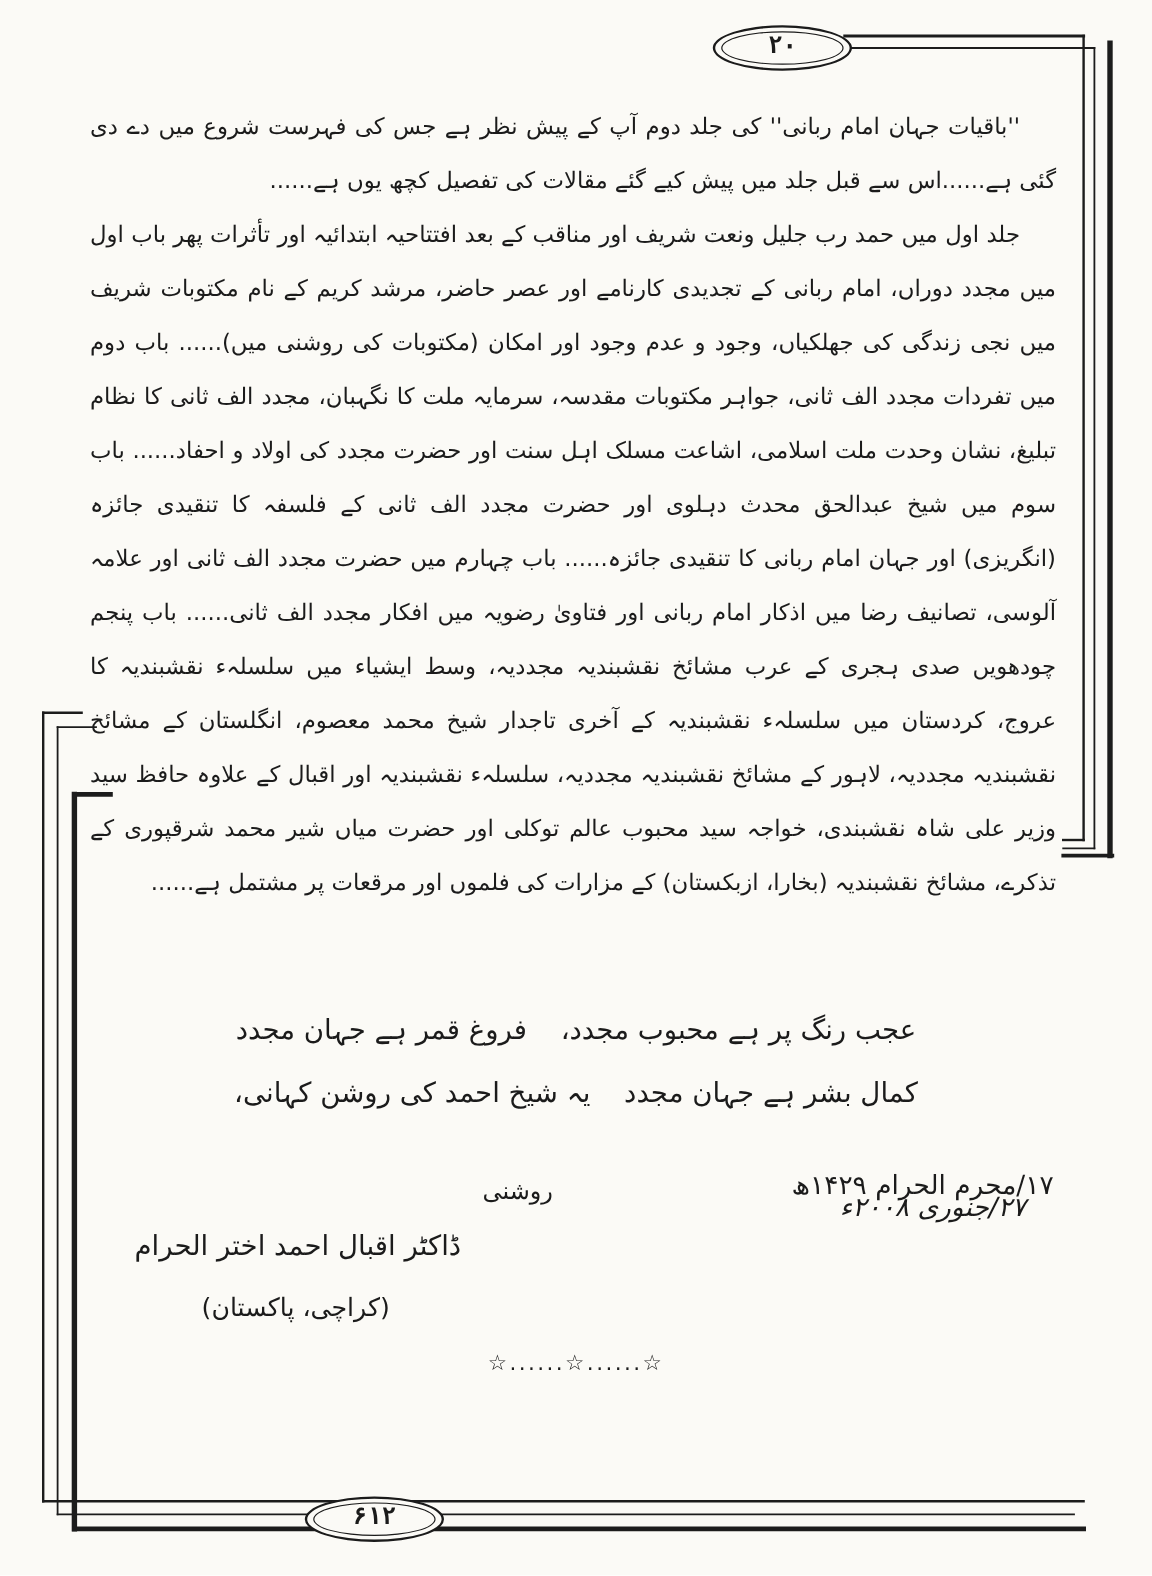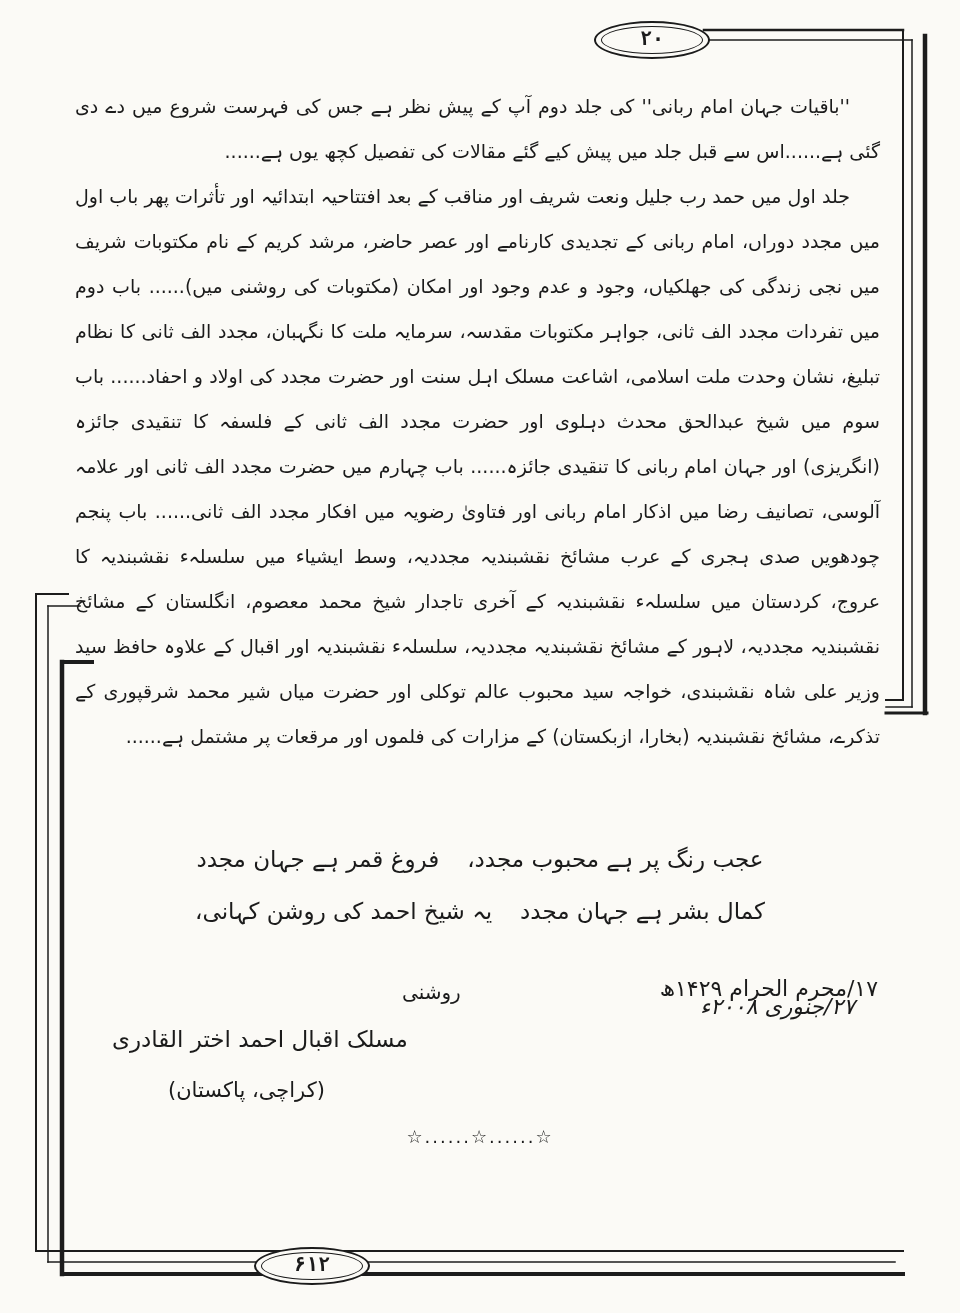--- a/index.html
+++ b/index.html
@@ -126,21 +126,21 @@
     </div>
     <div class="verse">
       <span>کمال بشر ہے جہان مجدد</span>
       <span>یہ شیخ احمد کی روشن کہانی،</span>
     </div>
   </div>
 
   <div class="hijri-date" dir="rtl">۱۷/محرم الحرام ۱۴۲۹ھ</div>
   <div class="greg-date" dir="rtl">۲۷/جنوری ۲۰۰۸ء</div>
   <div class="humble" dir="rtl">روشنی</div>
-  <div class="author" dir="rtl">مسلک اقبال احمد اختر القادری</div>
+  <div class="author" dir="rtl">ڈاکٹر اقبال احمد اختر الحرام</div>
   <div class="place" dir="rtl">(کراچی، پاکستان)</div>
 
   <div class="stars">☆......☆......☆</div>
 
   <div class="badge bottom-badge">
     <div class="badge-inner">
       <span class="badge-num">۶۱۲</span>
     </div>
   </div>
 

